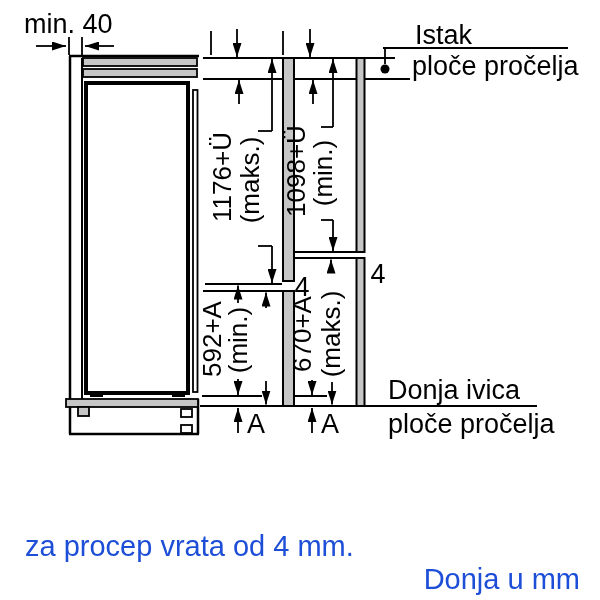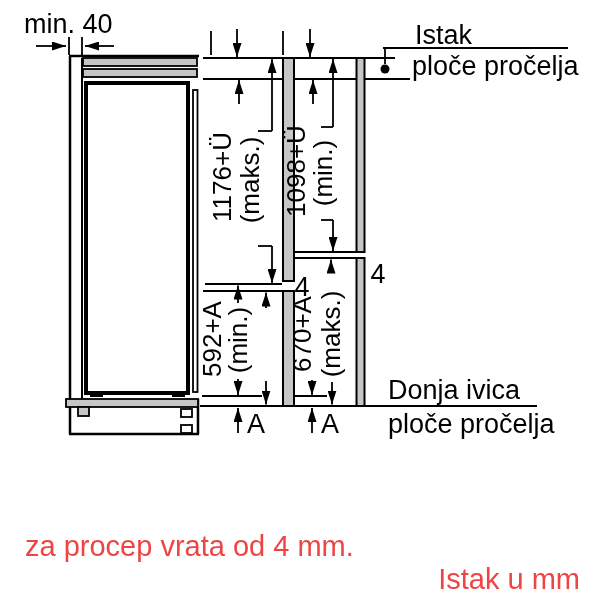--- a/index.html
+++ b/index.html
@@ -1,18 +1,18 @@
 <!DOCTYPE html>
 <html><head>
 <meta charset="utf-8">
 <style>
   html,body{margin:0;padding:0;background:#fff;}
   #stage{
     position:relative;width:600px;height:600px;background:#fff;overflow:hidden;
-    font-family:"Liberation Sans","DejaVu Sans",sans-serif;color:#ef4444;
+    font-family:"Liberation Sans","DejaVu Sans",sans-serif;color:#1d4ed8;
   }
   #diagram-svg{position:absolute;left:0;top:0;}
   svg text{fill:#000;font-family:"Liberation Sans","DejaVu Sans",sans-serif;}
   .dim-label{font-size:26px;}
   .plain-label{font-size:27px;}
   .note{
     position:absolute;left:25px;font-size:29px;line-height:37px;
     white-space:nowrap;
   }
   #note-line1{top:491px;}
@@ -131,15 +131,15 @@
     <text class="plain-label" x="388" y="399" text-anchor="start">Donja ivica</text>
     <text class="plain-label" x="388" y="433" text-anchor="start">ploče pročelja</text>
 
     <line x1="238" y1="433" x2="238" y2="408" stroke="#000" stroke-width="1.8" marker-end="url(#ah)"></line>
     <text class="plain-label" x="247" y="433" text-anchor="start">A</text>
     <line x1="312" y1="433" x2="312" y2="408" stroke="#000" stroke-width="1.8" marker-end="url(#ah)"></line>
     <text class="plain-label" x="321" y="433" text-anchor="start">A</text>
   </svg>
 
   <div class="note" id="note-line2">za procep vrata od 4 mm.</div>
-  <div id="units-note">Istak u mm</div>
+  <div id="units-note">Donja u mm</div>
 
 </div>
 
 </body></html>

